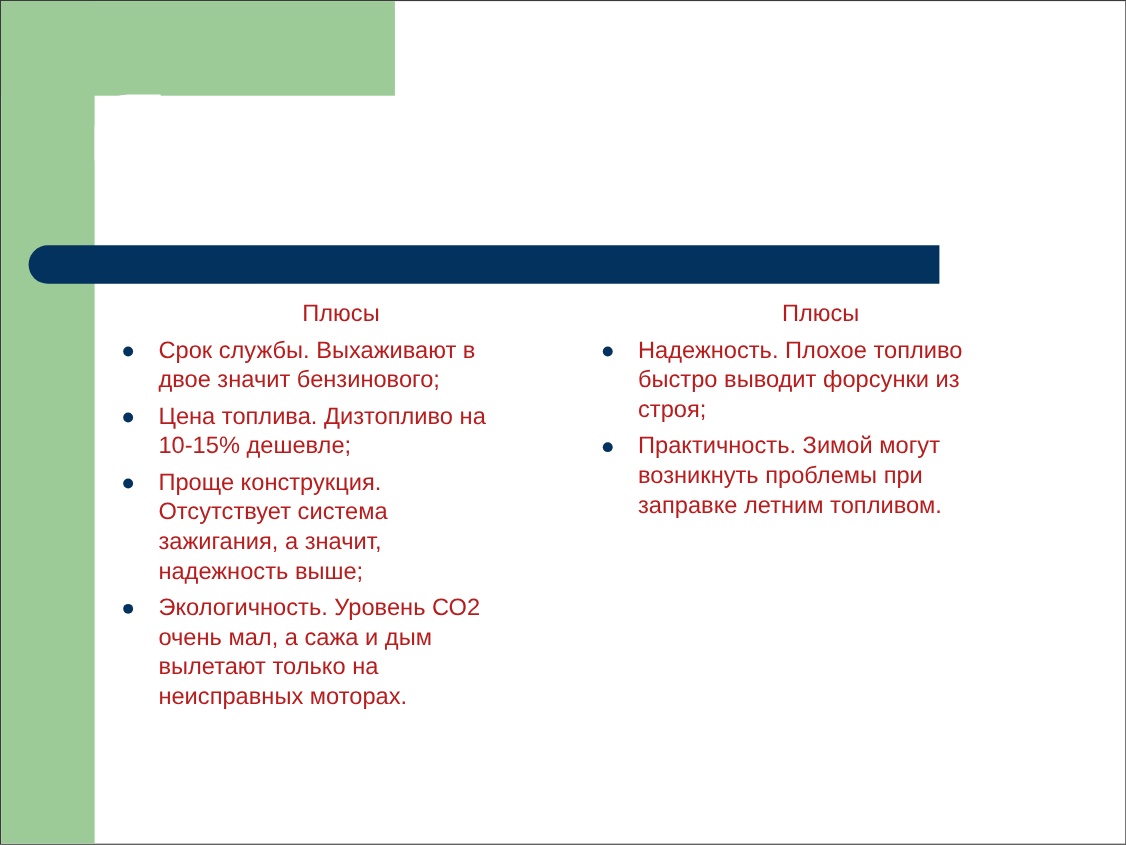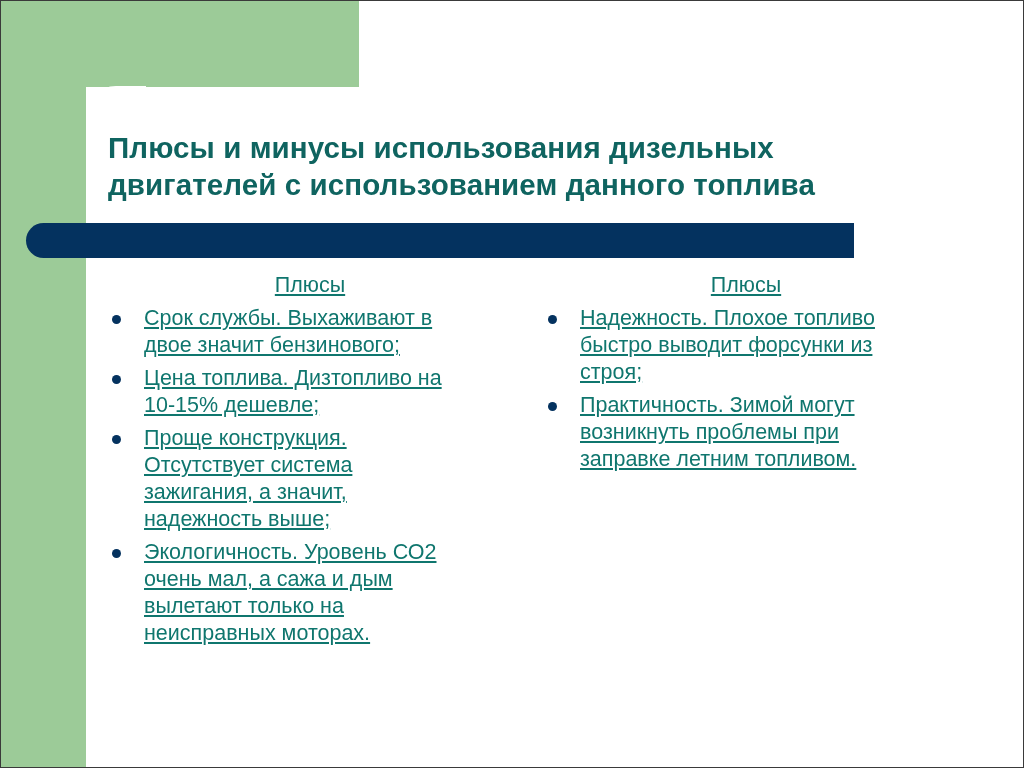--- a/index.html
+++ b/index.html
@@ -44,24 +44,23 @@
     .title span { display: block; white-space: nowrap; }
     .bar {
       position: absolute; left: 25px; top: 222px;
       width: 828px; height: 35px;
       background: #04325f;
       border-top-left-radius: 18px;
       border-bottom-left-radius: 18px;
     }
     .col {
       position: absolute;
-      color: #0f766e;
+      color: #b91c1c;
       font-size: 21.5px;
       line-height: 27px;
-      text-decoration: underline;
     }
     .col.pros { left: 104px; top: 271px; width: 410px; }
     .col.cons { left: 540px; top: 271px; width: 410px; }
     .col-heading {
       text-align: center;
       margin: 0 0 6px 0;
       font-weight: normal;
       font-size: 21.5px;
       line-height: 27px;
     }
@@ -82,24 +81,20 @@
     .li-text { white-space: pre-line; display: block; }
   </style>
 </head>
 <body>
 
 <div class="slide">
   <div class="green-top"></div>
   <div class="green-left"></div>
   <div class="white-corner"></div>
 
-  <h1 class="title">
-    <span>Плюсы и минусы использования дизельных</span>
-    <span>двигателей с использованием данного топлива</span>
-  </h1>
 
   <div class="bar"></div>
 
   <div class="col pros">
     <h2 class="col-heading">Плюсы</h2>
     <ul class="items">
       <li>
         <span class="bullet"></span>
         <span class="li-text">Срок службы. Выхаживают в
 двое значит бензинового;</span>

